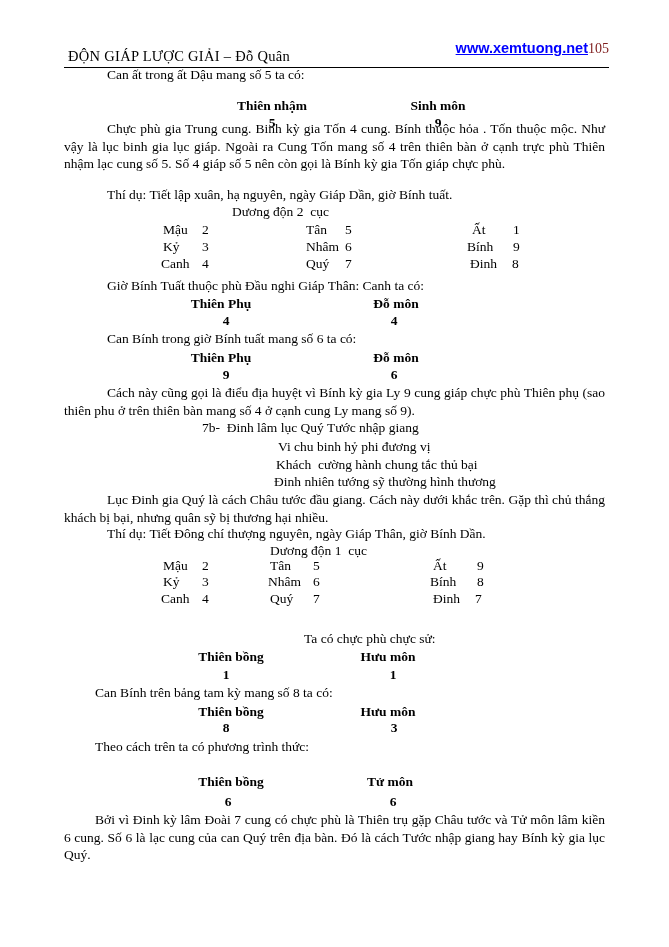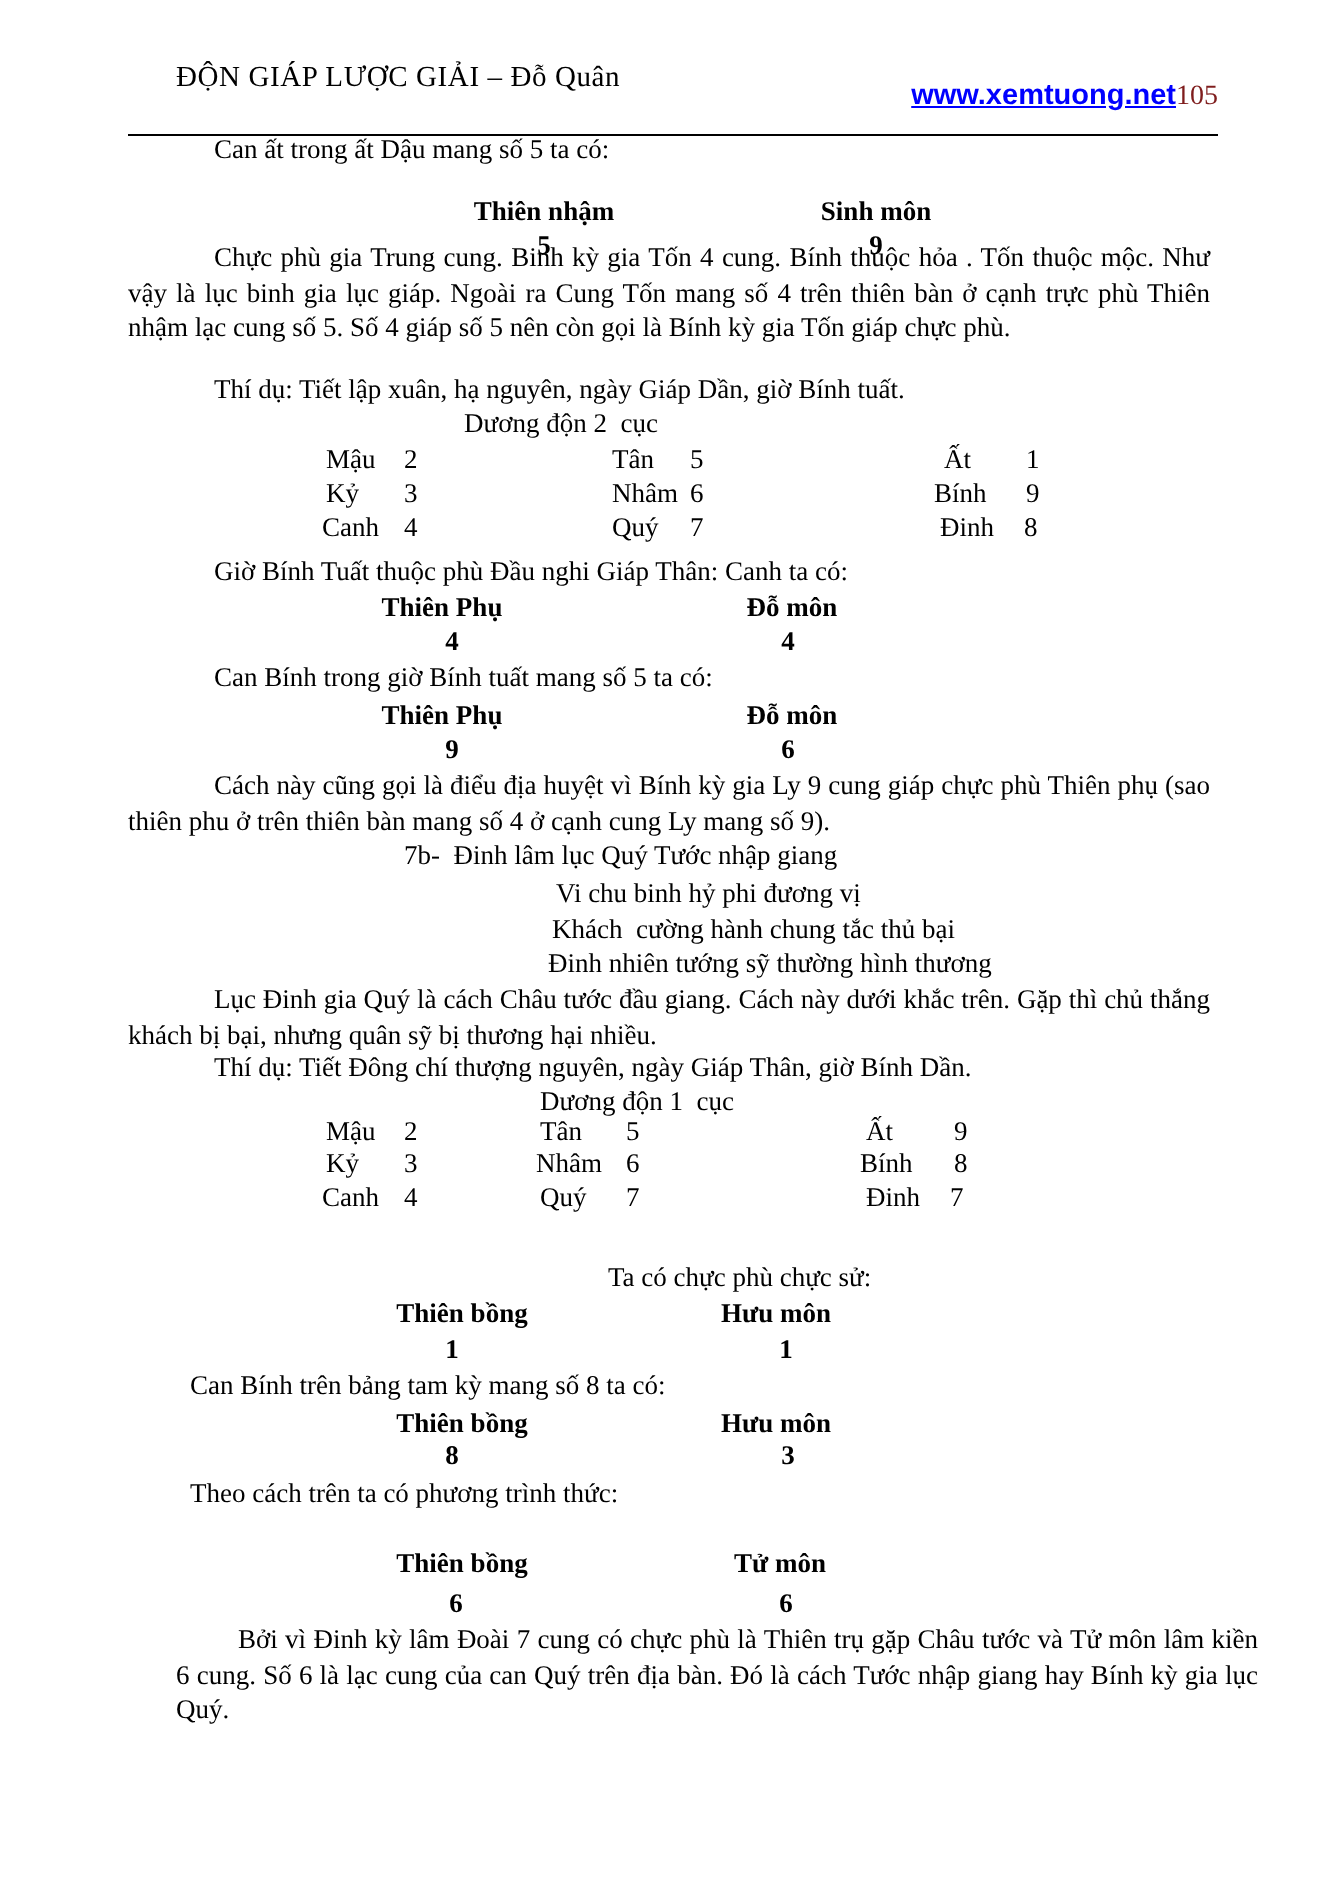--- a/index.html
+++ b/index.html
@@ -2,30 +2,30 @@
 <html><head>
 <meta charset="utf-8">
 <style>
   html,body{margin:0;padding:0;background:#e8e8e8;}
   .page{
     position:relative; width:669px; height:947px; margin:0 auto;
     background:#ffffff; color:#000;
     font-family:"Liberation Serif","DejaVu Serif",serif;
     font-size:13.5px; overflow:hidden;
   }
-  .hdr-title{position:absolute; left:68px; top:31px; font-size:14.5px; letter-spacing:.3px; white-space:nowrap;margin-left:20px;}
+  .hdr-title{position:absolute; left:68px; top:48px; font-size:14.5px; letter-spacing:.3px; white-space:nowrap;}
   .hdr-right{position:absolute; right:60px; top:40px; white-space:nowrap;}
   .hdr-link{font-family:"Liberation Sans","DejaVu Sans",sans-serif; font-weight:bold; font-size:14.5px;
             color:#0000ff; text-decoration:underline; cursor:pointer;margin-top:32px;}
   .hdr-page{font-size:14px; color:#7f1d1d;}
   .hdr-rule{position:absolute; left:64px; top:67px; width:545px; height:0; border-top:1.6px solid #000;}
 
   .block{position:absolute; left:64px; width:541px; line-height:17.5px;}
   .para{text-align:justify; text-indent:43px;}
-  .ind31{text-indent:31px;margin-left:24px;}
+  .ind31{text-indent:31px;}
   .line{white-space:pre-wrap;}
 
   .pairline{height:18px;}
   .pc{position:absolute; top:0; transform:translateX(-50%); font-weight:bold; white-space:nowrap;}
   .pc.l{left:var(--l);text-align:center;}
   .pc.r{left:var(--r);}
 
   .trow{height:18px;}
   .tc{position:absolute; top:0; white-space:nowrap;}
 </style>
@@ -86,21 +86,21 @@
 
   <div class="block pairline" style="top:295px; --l:157px; --r:332px">
     <span class="pc l">Thiên Phụ</span>
     <span class="pc r">Đỗ môn</span>
   </div>
   <div class="block pairline" style="top:312px; --l:162px; --r:330px">
     <span class="pc l">4</span>
     <span class="pc r">4</span>
   </div>
 
-  <div class="block line" style="top:330px; text-indent:43px">Can Bính trong giờ Bính tuất mang số 5 ta có:</div>
+  <div class="block line" style="top:330px; text-indent:43px">Can Bính trong giờ Bính tuất mang số 6 ta có:</div>
 
   <div class="block pairline" style="top:349px; --l:157px; --r:332px">
     <span class="pc l">Thiên Phụ</span>
     <span class="pc r">Đỗ môn</span>
   </div>
   <div class="block pairline" style="top:366px; --l:162px; --r:330px">
     <span class="pc l">9</span>
     <span class="pc r">6</span>
   </div>
 

